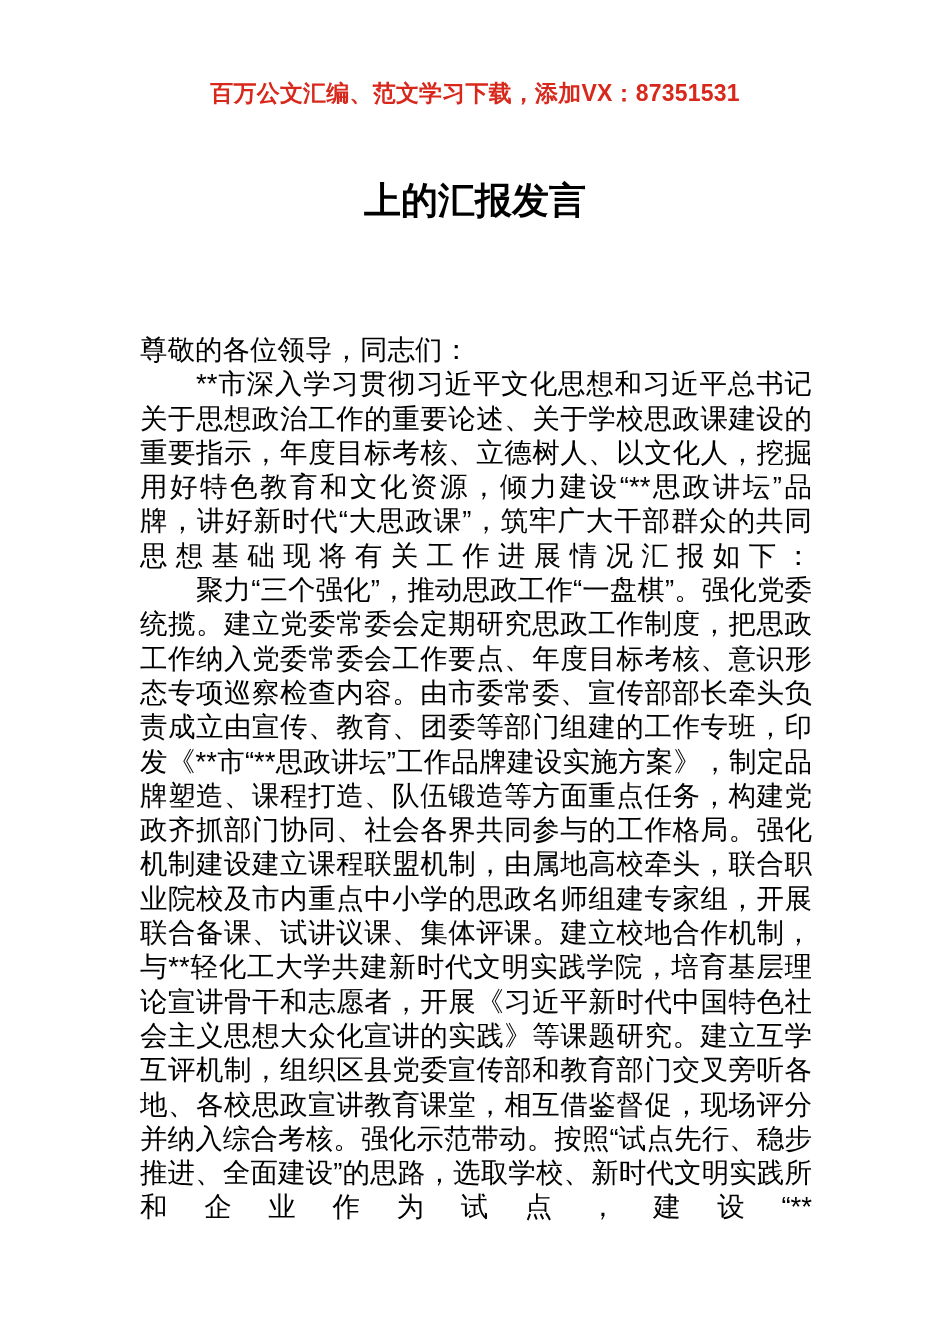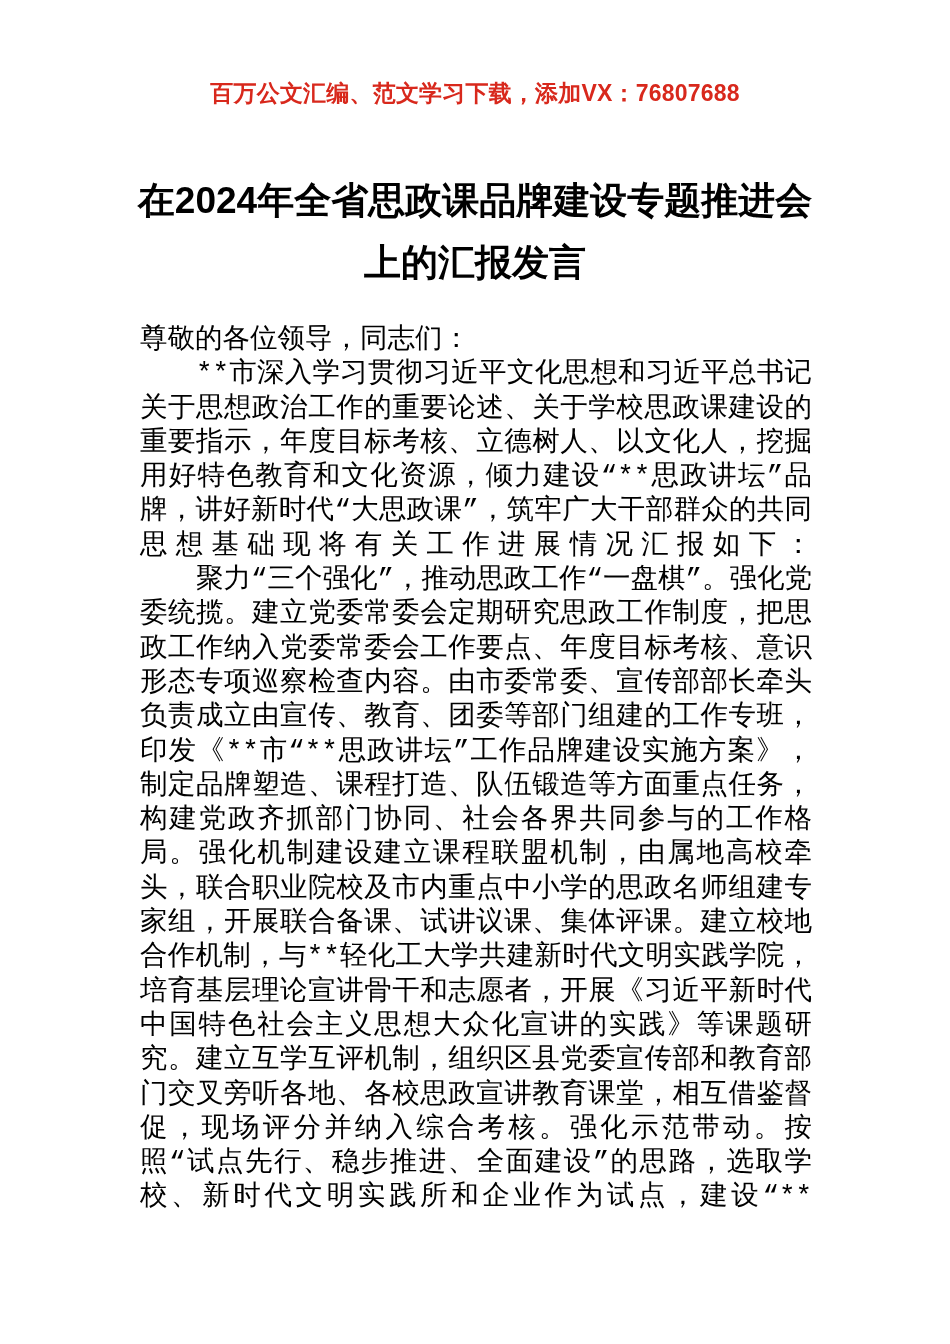--- a/index.html
+++ b/index.html
@@ -52,29 +52,28 @@
     color: #000000;
     letter-spacing: 0px;
   }
   .doc-title .tline {
     display: block;
   }
 
   
   .body-block {
     position: absolute;
-    top: 323px;
+    top: 333px;
     left: 140px;
     width: 672px;
     font-size: 27.5px;
     line-height: 34.3px;
     color: #000000;
     text-align: justify;
     text-justify: inter-character;
-    font-family: Liberation Mono, monospace;
   }
 
   .para {
     margin: 0;
     text-align: justify;
     text-justify: inter-character;
     text-align-last: left;
     word-break: break-all;
   }
   .para.indent {
@@ -83,24 +82,23 @@
   
   .para.flush-last {
     text-align-last: justify;
   }
 </style>
 </head>
 <body>
 
 <div class="page">
 
-  <div class="promo-banner">百万公文汇编、范文学习下载，添加VX：76807688</div>
+  <div class="promo-banner">百万公文汇编、范文学习下载，添加VX：87351531</div>
 
   <div class="doc-title">
-    <span class="tline">在2024年全省思政课品牌建设专题推进会</span>
     <span class="tline">上的汇报发言</span>
   </div>
 
   <div class="body-block">
     <p class="para">尊敬的各位领导，同志们：</p>
     <p class="para indent flush-last">**市深入学习贯彻习近平文化思想和习近平总书记关于思想政治工作的重要论述、关于学校思政课建设的重要指示，年度目标考核、立德树人、以文化人，挖掘用好特色教育和文化资源，倾力建设“**思政讲坛”品牌，讲好新时代“大思政课”，筑牢广大干部群众的共同思想基础现将有关工作进展情况汇报如下：</p>
     <p class="para indent flush-last">聚力“三个强化”，推动思政工作“一盘棋”。强化党委统揽。建立党委常委会定期研究思政工作制度，把思政工作纳入党委常委会工作要点、年度目标考核、意识形态专项巡察检查内容。由市委常委、宣传部部长牵头负责成立由宣传、教育、团委等部门组建的工作专班，印发《**市“**思政讲坛”工作品牌建设实施方案》，制定品牌塑造、课程打造、队伍锻造等方面重点任务，构建党政齐抓部门协同、社会各界共同参与的工作格局。强化机制建设建立课程联盟机制，由属地高校牵头，联合职业院校及市内重点中小学的思政名师组建专家组，开展联合备课、试讲议课、集体评课。建立校地合作机制，与**轻化工大学共建新时代文明实践学院，培育基层理论宣讲骨干和志愿者，开展《习近平新时代中国特色社会主义思想大众化宣讲的实践》等课题研究。建立互学互评机制，组织区县党委宣传部和教育部门交叉旁听各地、各校思政宣讲教育课堂，相互借鉴督促，现场评分并纳入综合考核。强化示范带动。按照“试点先行、稳步推进、全面建设”的思路，选取学校、新时代文明实践所和企业作为试点，建设“**</p>
   </div>
 
 </div>

